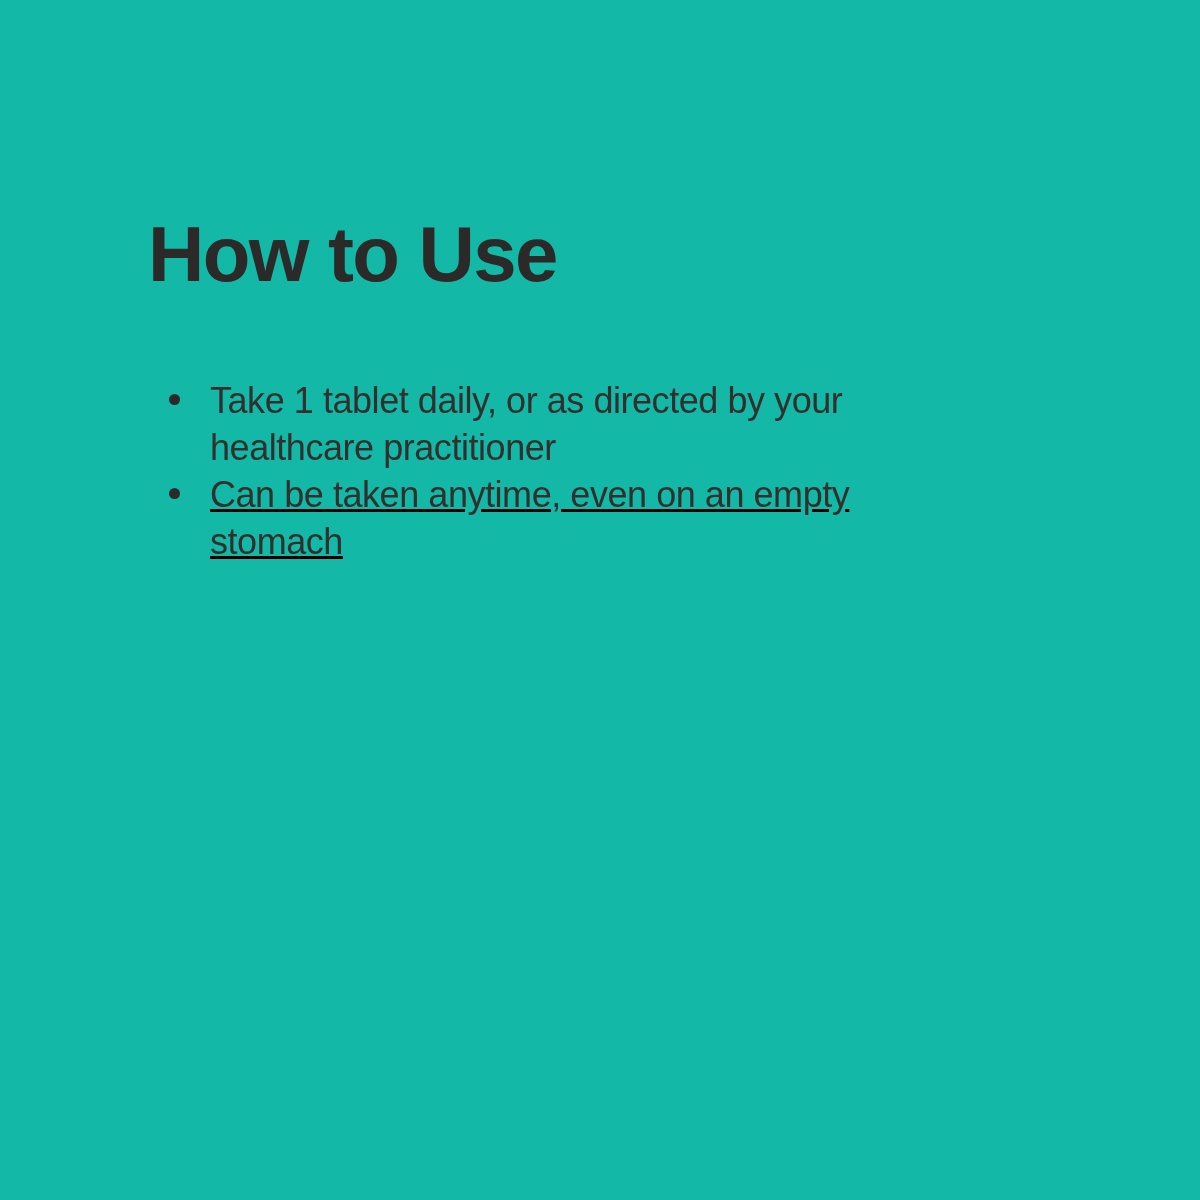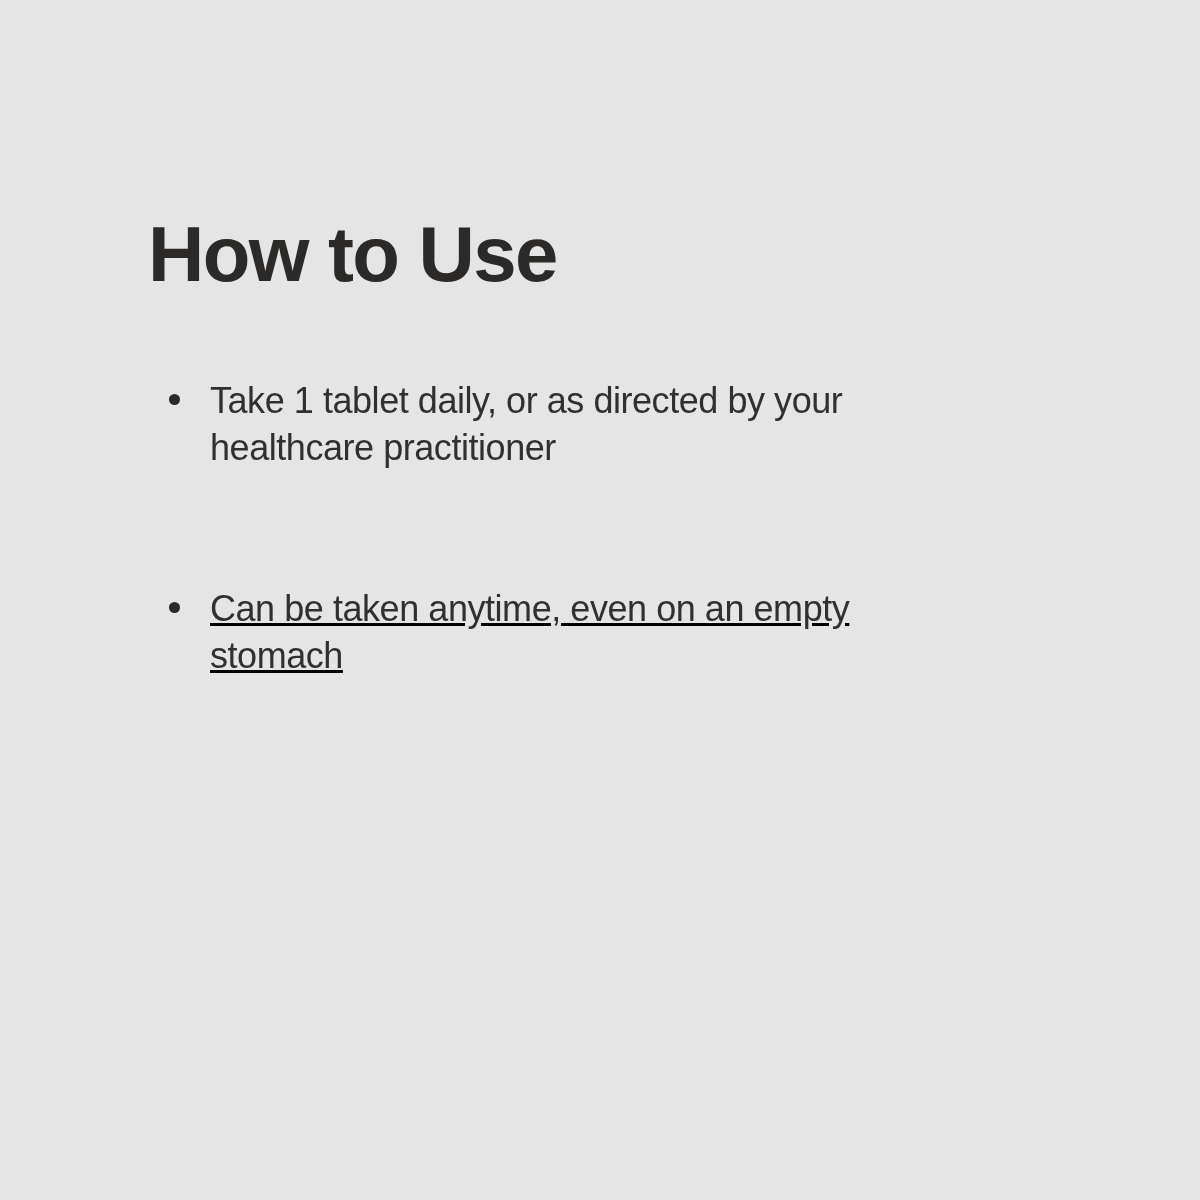--- a/index.html
+++ b/index.html
@@ -14,21 +14,21 @@
     background: #f2d9b0;
     font-family: "Liberation Sans", sans-serif;
     -webkit-font-smoothing: antialiased;
     overflow: hidden;
   }
 
   .card {
     position: relative;
     width: 1200px;
     height: 1200px;
-    background: #e5e5e5;
+    background: #14b8a6;
     box-sizing: border-box;
   }
 
   .content {
     position: absolute;
     left: 148px;
     top: 214px;
     width: 760px;
   }
 
@@ -46,21 +46,20 @@
   .usage-list {
     list-style: none;
     margin: 0;
     padding: 0;
     margin-top: 82px;
   }
 
   .usage-item {
     position: relative;
     padding-left: 62px;
-    margin-bottom: 114px;
     max-width: 700px;
   }
 
   .usage-item:last-child {
     margin-bottom: 0;
     text-decoration: underline;
   }
 
   .bullet-dot {
     position: absolute;

